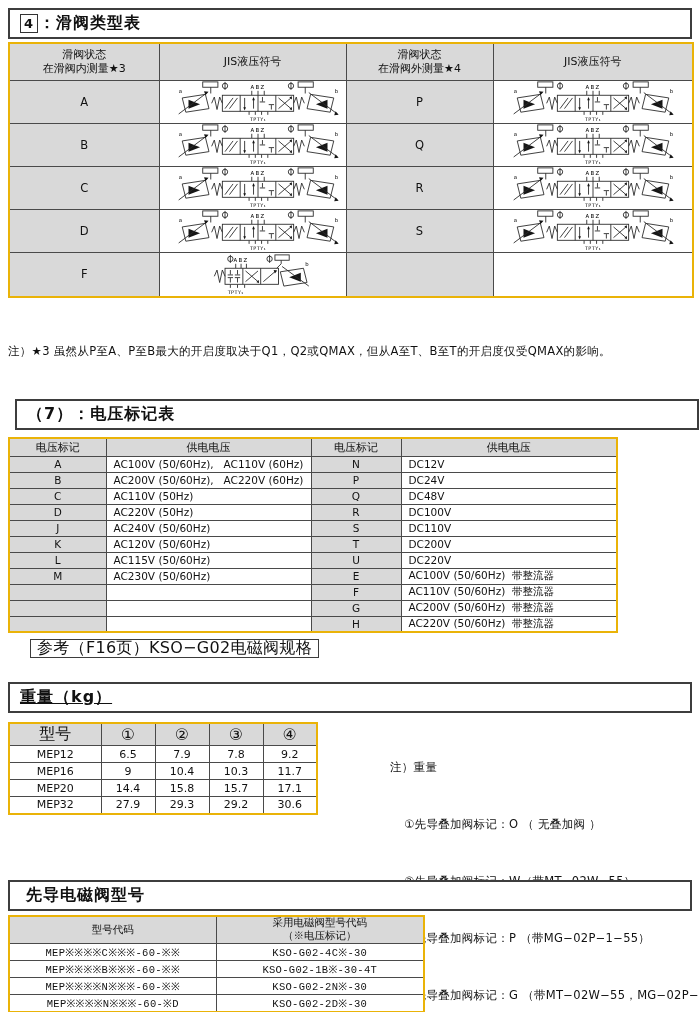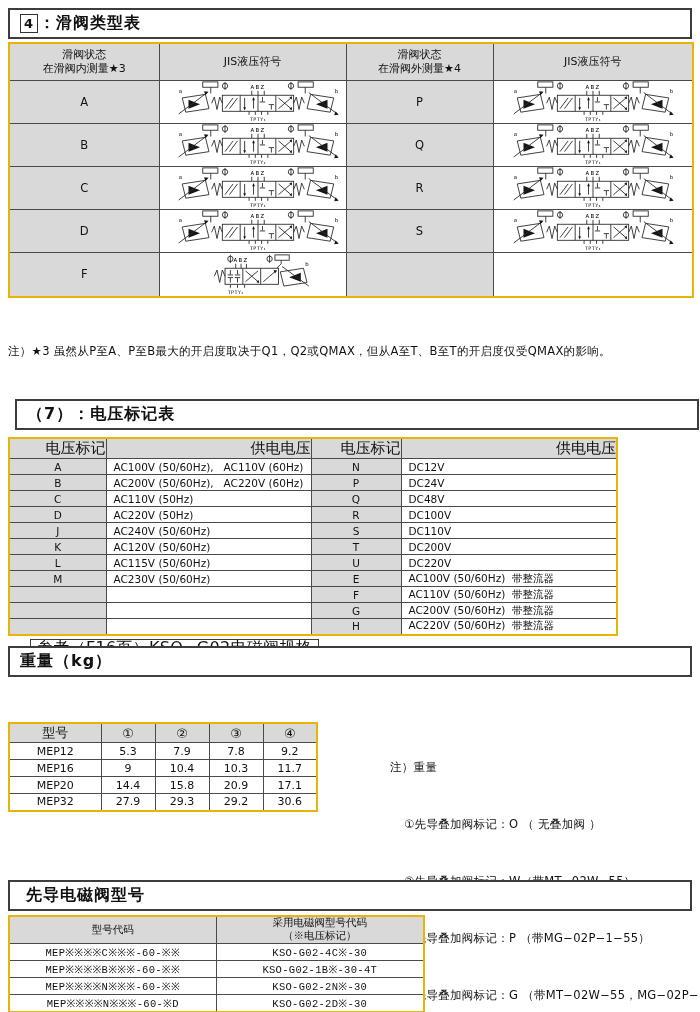--- a/index.html
+++ b/index.html
@@ -32,32 +32,32 @@
 
   
   .notes { position:absolute; left:8px; top:305px; width:684px; font-size:11.5px;
            line-height:18.5px; letter-spacing:0.3px; white-space:pre-wrap; }
   .n2 { padding-left:30px; }
   .n3 { padding-left:53px; }
   .n4 { padding-left:30px; margin-top:4px; }
 
   
   .volt { left:8px; top:437px; width:608px; font-size:10.5px; }
-  .volt th { height:18px; font-size:15px; text-align:right;margin-left:37px; }
+  .volt th { height:18px; font-size:11px; text-align:center;margin-left:37px; }
   .volt tr.r { height:16px; }
   .volt td.code { text-align:center; font-size:10.5px; }
   .volt td.val { padding-left:7px; white-space:pre; }
 
   .ref-box { position:absolute; left:8px; top:639px; height:19px; border:1px solid #3d3d3d;
              display:inline-flex; align-items:center; padding:0 6px; font-size:16px;
              letter-spacing:0.3px;margin-left:22px; }
 
   
   .wt { left:8px; top:722px; width:308px; font-size:11px; }
-  .wt th { height:16px; font-size:13px; text-align:center; }
+  .wt th { height:16px; font-size:16px; text-align:center; }
   .wt tr.r { height:17px;padding-left:24px; }
   .wt td { text-align:center; }
 
   .wt-notes { position:absolute; left:390px; top:720px; font-size:11.5px; line-height:19px;
               letter-spacing:0.3px; white-space:pre; }
   .wt-notes .ind { padding-left:14px; }
 
   
   .pilot { left:8px; top:915px; width:415px; font-size:10.5px;font-family:Liberation Mono, monospace; }
   .pilot th { height:27px; font-size:10.5px; line-height:13px; text-align:center; }
@@ -307,21 +307,21 @@
           <td class="code gray"></td>
           <td class="val"></td>
           <td class="code gray">H</td>
           <td class="val">AC220V (50/60Hz)  带整流器</td>
         </tr>
   </tbody>
     </table>
 
   <div class="ref-box">参考（F16页）KSO−G02电磁阀规格</div>
 
-  <div class="title-box" style="top:646px;">
+  <div class="title-box" style="top:682px;text-decoration:underline;">
     <span>重量（kg）</span>
   </div>
 
   <table class="wt outer">
     <colgroup>
         <col style="width:92px">
         <col style="width:54px">
         <col style="width:54px">
         <col style="width:54px">
         <col style="width:54px">
@@ -329,37 +329,37 @@
     <tbody>
         <tr>
       <th class="gray">型号</th>
       <th class="gray">①</th>
       <th class="gray">②</th>
       <th class="gray">③</th>
       <th class="gray">④</th>
     </tr>
     <tr class="r">
           <td>MEP12</td>
-          <td>5.3</td>
+          <td>6.5</td>
           <td>7.9</td>
           <td>7.8</td>
           <td>9.2</td>
         </tr>
     <tr class="r">
           <td>MEP16</td>
           <td>9</td>
           <td>10.4</td>
           <td>10.3</td>
           <td>11.7</td>
         </tr>
     <tr class="r">
           <td>MEP20</td>
           <td>14.4</td>
           <td>15.8</td>
-          <td>20.9</td>
+          <td>15.7</td>
           <td>17.1</td>
         </tr>
     <tr class="r">
           <td>MEP32</td>
           <td>27.9</td>
           <td>29.3</td>
           <td>29.2</td>
           <td>30.6</td>
         </tr>
   </tbody>

